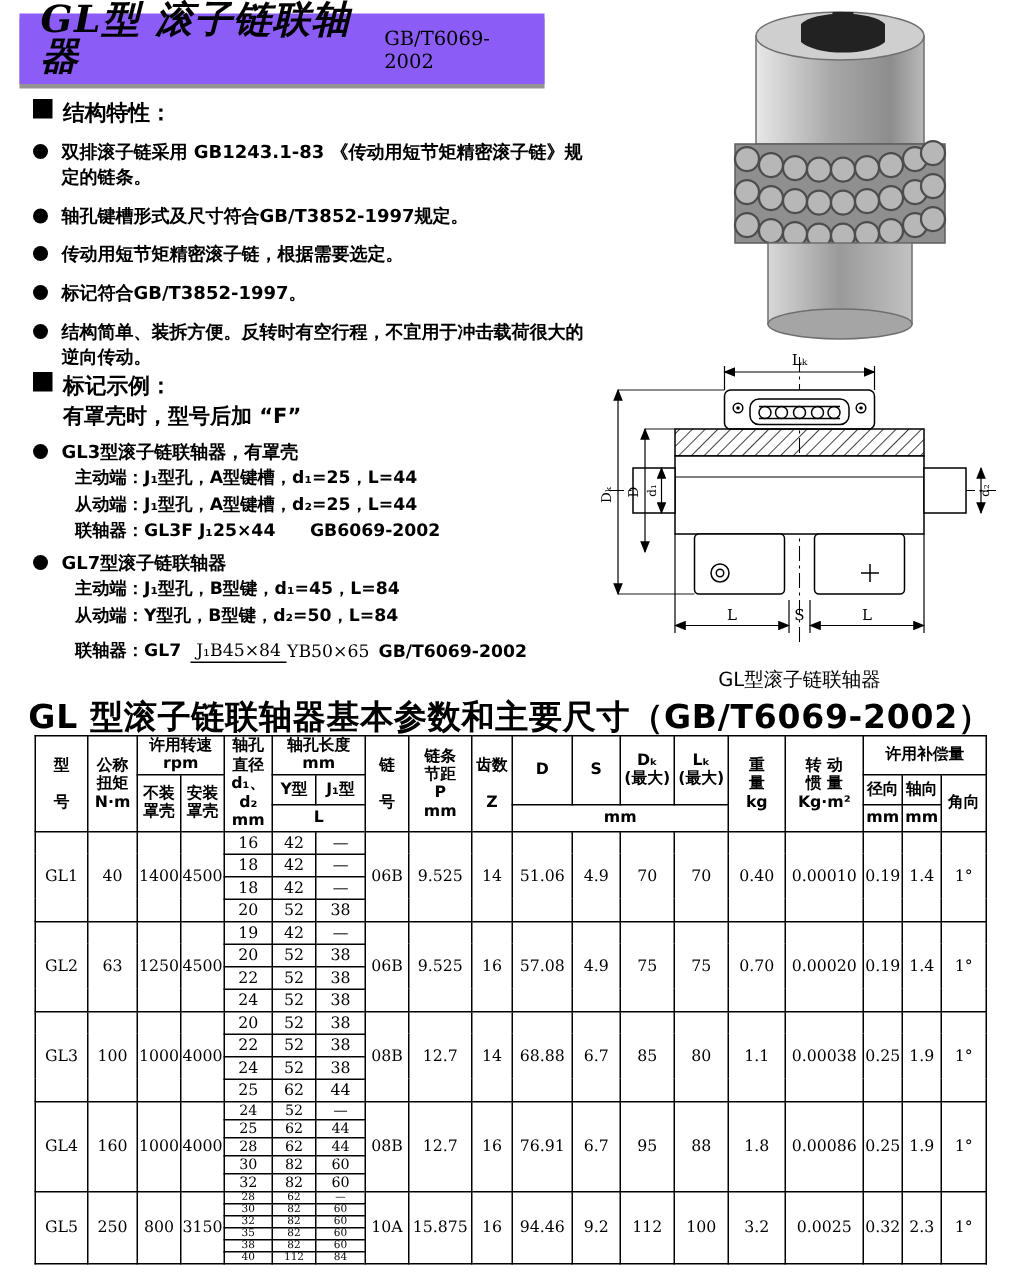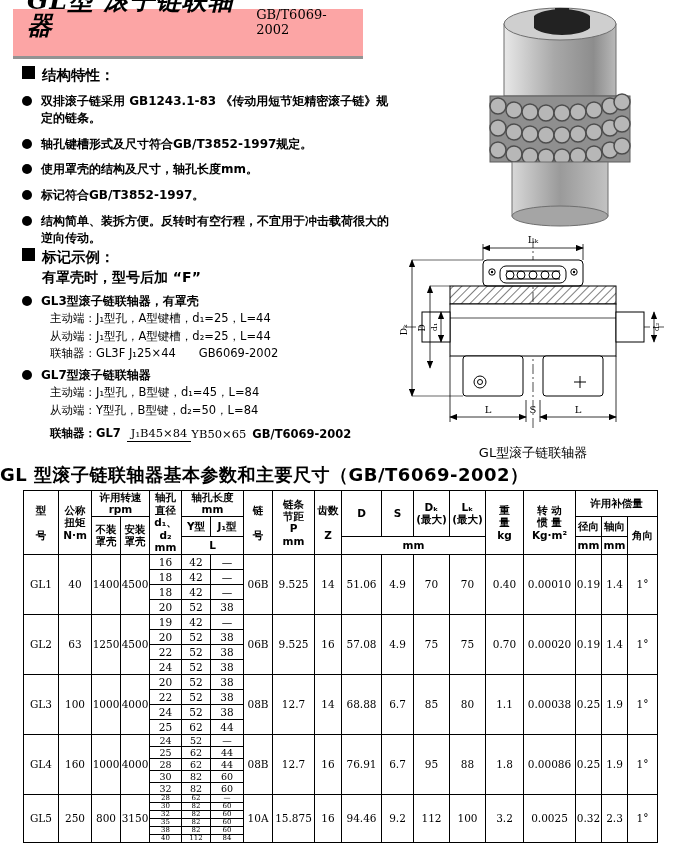--- a/index.html
+++ b/index.html
@@ -3,54 +3,54 @@
 <meta charset="utf-8">
 <style>
   html,body { margin:0; padding:0; }
   body {
     width:680px; height:855px; position:relative; background:#ffffff;
     font-family:"DejaVu Sans", sans-serif; color:#000; overflow:hidden;
   }
   
   .banner {
     position:absolute; left:13px; top:9px; width:350px; height:47px;
-    background:#fca5a5; box-shadow:0 3px 0 #939393;
-    display:flex; align-items:flex-end; padding:0 8px 18px 14px; box-sizing:border-box;
+    background:#8b5cf6; box-shadow:0 3px 0 #939393;
+    display:flex; align-items:flex-end; padding:0 8px 6px 14px; box-sizing:border-box;
   }
   .banner-title {
     font-family:"DejaVu Serif", serif; font-style:italic; font-weight:bold;
     font-size:25px; letter-spacing:1px; line-height:1;
   }
   .banner-std {
     font-family:"DejaVu Serif", serif; font-size:13px; margin-left:7px; line-height:1.2;
   }
   
   .section-heading { display:flex; font-weight:bold; font-size:14.5px; }
   .sq { width:13px; height:13px; background:#000; margin-right:7px; flex:none; }
   .features { position:absolute; left:22px; top:66px; width:372px; }
   .bullet-list { margin:8px 0 0 0; padding:0; list-style:none; }
   .bullet-item { display:flex; margin-bottom:9px; font-weight:bold; font-size:12px; line-height:1.4; }
   .dot { width:10px; height:10px; border-radius:50%; background:#000; margin:3px 9px 0 0; flex:none; }
   .marking { position:absolute; left:22px; top:248px; width:385px; }
   .marking-note { font-weight:bold; font-size:14px; margin:2px 0 6px 20px; }
   .example { margin-bottom:4px; }
   .example-title { display:flex; font-weight:bold; font-size:12px; line-height:1.4; }
-  .example-line { font-weight:normal; font-size:11.5px; line-height:1.55; margin-left:28px; }
+  .example-line { font-weight:bold; font-size:11.5px; line-height:1.55; margin-left:28px; }
   .coupling-line { display:flex; align-items:center; font-weight:bold; font-size:11.5px; margin-left:28px; margin-top:6px; }
   .fraction { display:inline-flex; flex-direction:row; text-align:center; margin:0 6px; font-weight:normal; font-family:"DejaVu Serif", serif; font-size:11.5px; }
   .frac-top { border-bottom:1px solid #000; padding:0 4px 1px 4px; }
   .frac-bottom { padding-top:1px; }
   
   .photo { position:absolute; left:432px; top:2px; width:240px; height:226px; }
   .drawing { position:absolute; left:388px; top:232px; width:290px; }
   .drawing-caption { text-align:center; font-weight:normal; font-size:13px; margin-top:2px; }
   
   .table-title {
-    position:absolute; left:0; top:463px; width:680px; 
-    font-weight:bold; font-size:18px; letter-spacing:0.5px;
+    position:absolute; left:0; top:463px; width:680px; text-align:center;
+    font-weight:bold; font-size:22px; letter-spacing:0.5px;
   }
   .spec-table { position:absolute; left:23px; top:490px; border-collapse:collapse; table-layout:fixed; width:634px; }
   .spec-table th, .spec-table td {
     border:1px solid #000; text-align:center; vertical-align:middle; padding:0;
   }
   .spec-table { border:1.5px solid #000; }
   .spec-table th {
     font-weight:bold; font-size:10.5px; line-height:1.18; white-space:pre-line;
     font-family:"DejaVu Sans", sans-serif;
   }
@@ -133,21 +133,21 @@
     <li class="bullet-item">
       <span class="dot"></span>
       <span>双排滚子链采用 GB1243.1-83 《传动用短节矩精密滚子链》规定的链条。</span>
     </li>
     <li class="bullet-item">
       <span class="dot"></span>
       <span>轴孔键槽形式及尺寸符合GB/T3852-1997规定。</span>
     </li>
     <li class="bullet-item">
       <span class="dot"></span>
-      <span>使用罩壳的结构及尺寸，轴孔长度mm。</span>
+      <span>传动用短节矩精密滚子链，根据需要选定。</span>
     </li>
     <li class="bullet-item">
       <span class="dot"></span>
       <span>标记符合GB/T3852-1997。</span>
     </li>
     <li class="bullet-item">
       <span class="dot"></span>
       <span>结构简单、装拆方便。反转时有空行程，不宜用于冲击载荷很大的逆向传动。</span>
     </li>
   </ul>

